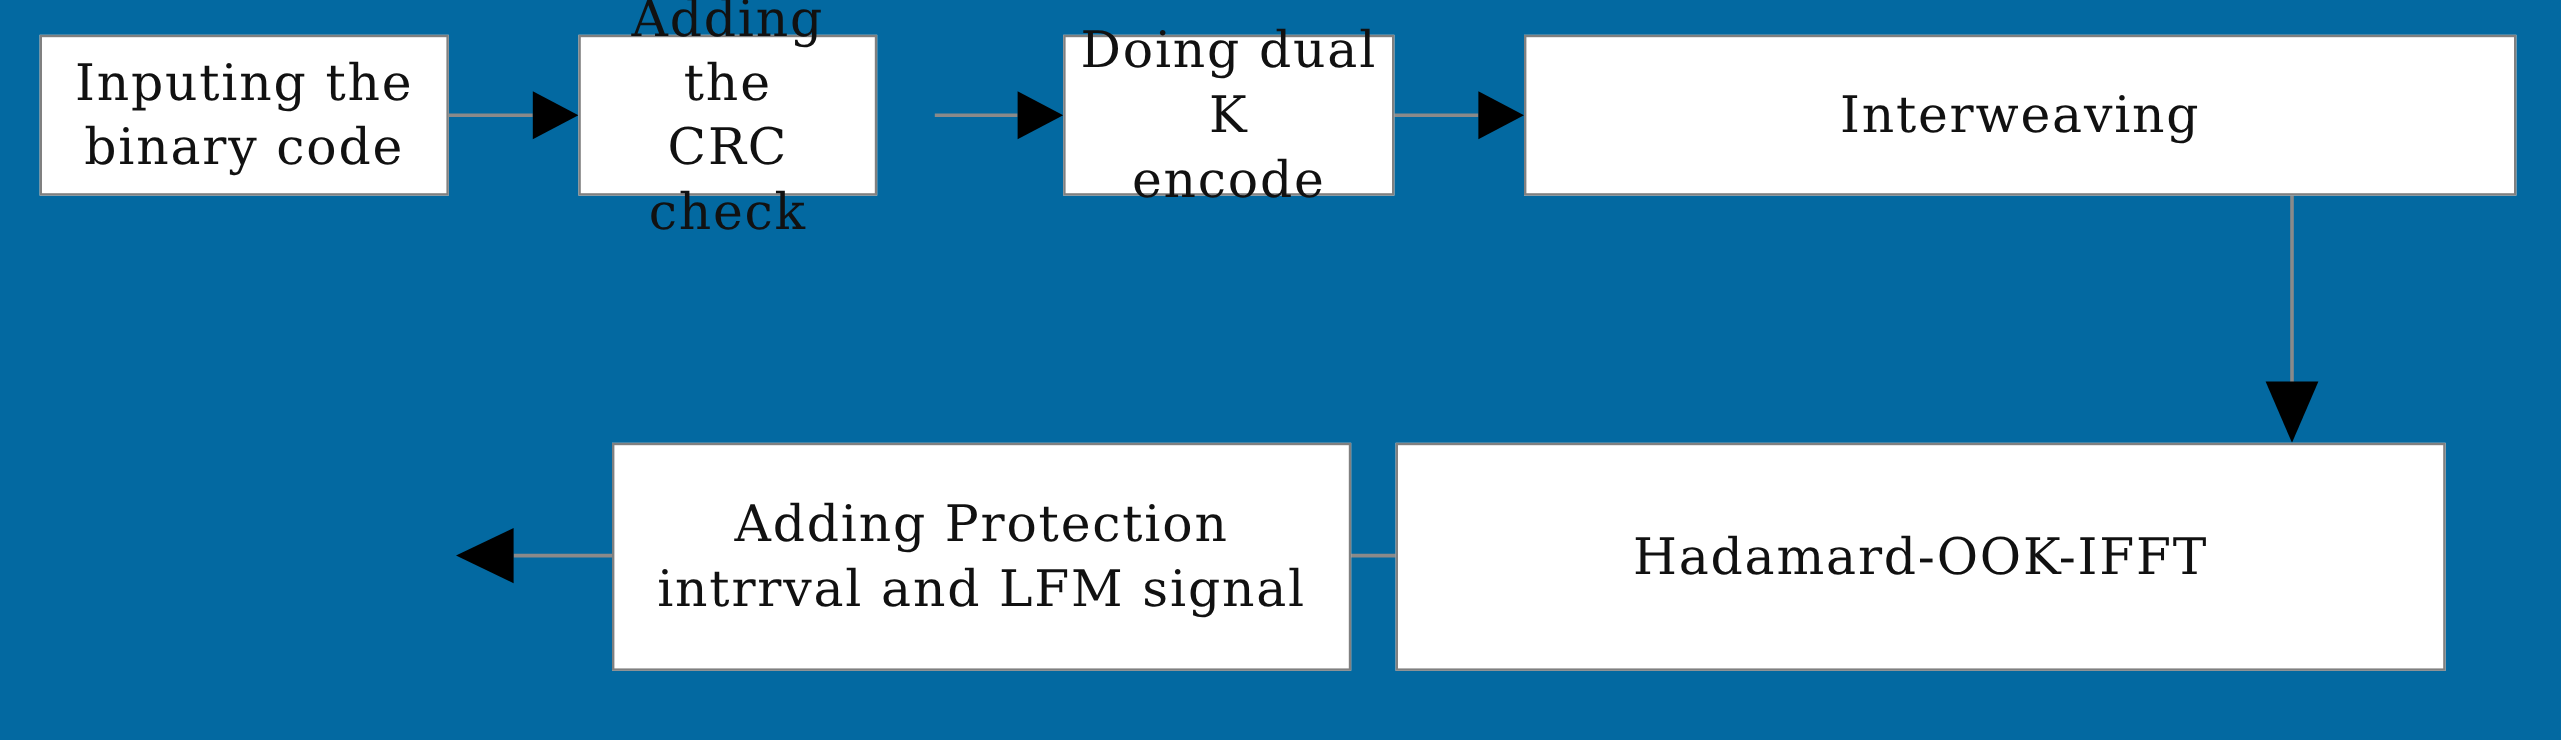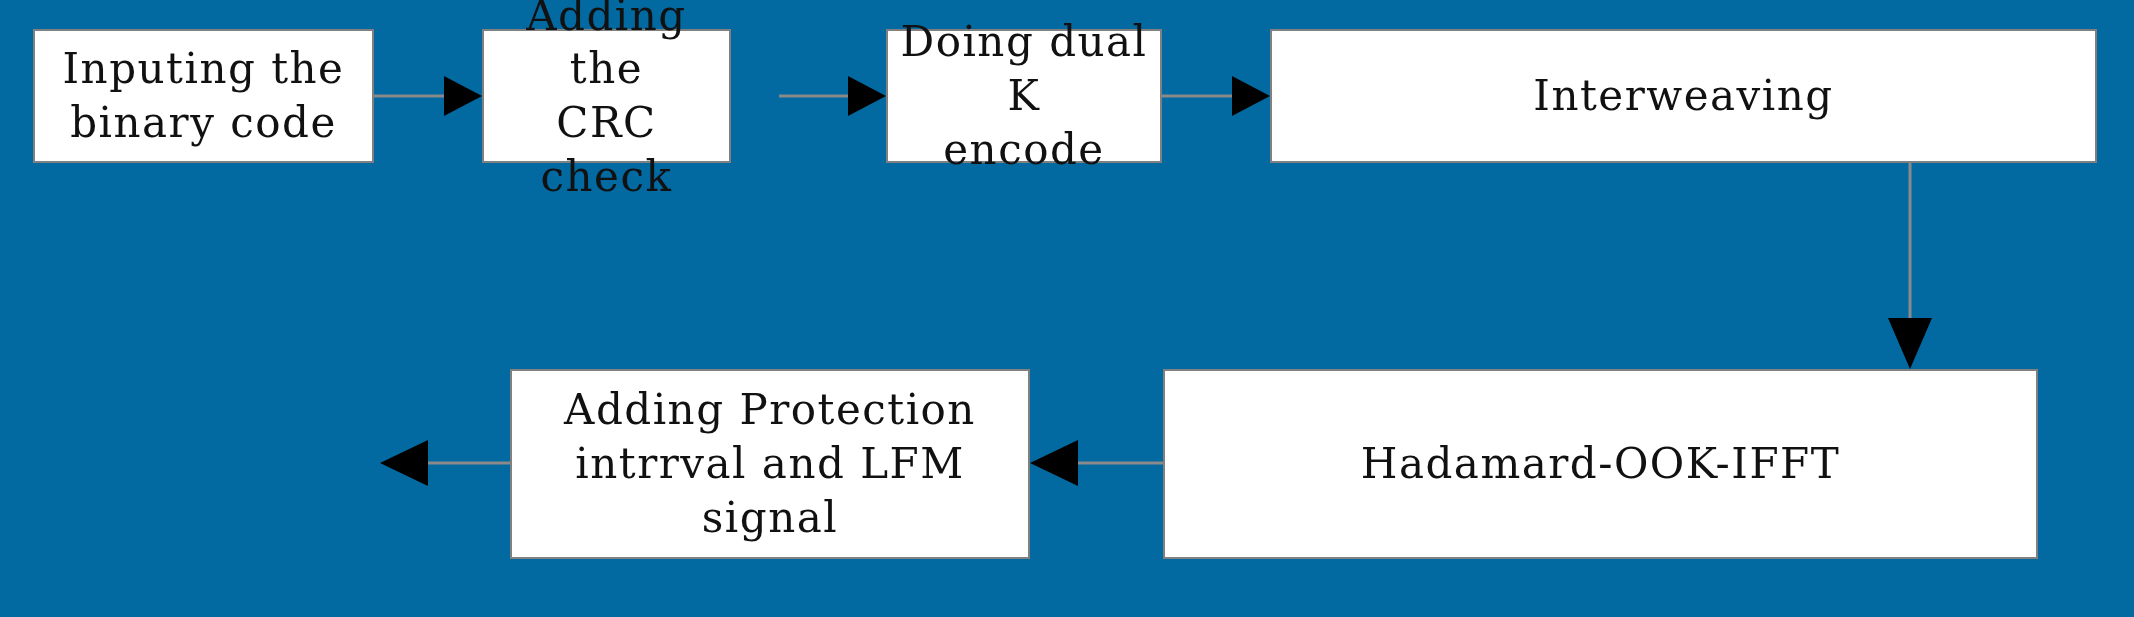--- a/index.html
+++ b/index.html
@@ -110,19 +110,19 @@
 
   <div class="node" style="left:886px; top:29px; width:276px; height:134px;">
     <span class="label">Doing dual K
 encode</span>
   </div>
 
   <div class="node" style="left:1163px; top:369px; width:875px; height:190px;">
     <span class="label">Hadamard-OOK-IFFT</span>
   </div>
 
-  <div class="node" style="left:510px; top:369px; width:520px; height:190px;">
+  <div class="node" style="left:510px; top:369px; width:616px; height:190px;">
     <span class="label">Adding Protection
 intrrval and LFM signal</span>
   </div>
 
 
 </div>
 
 </body></html>

